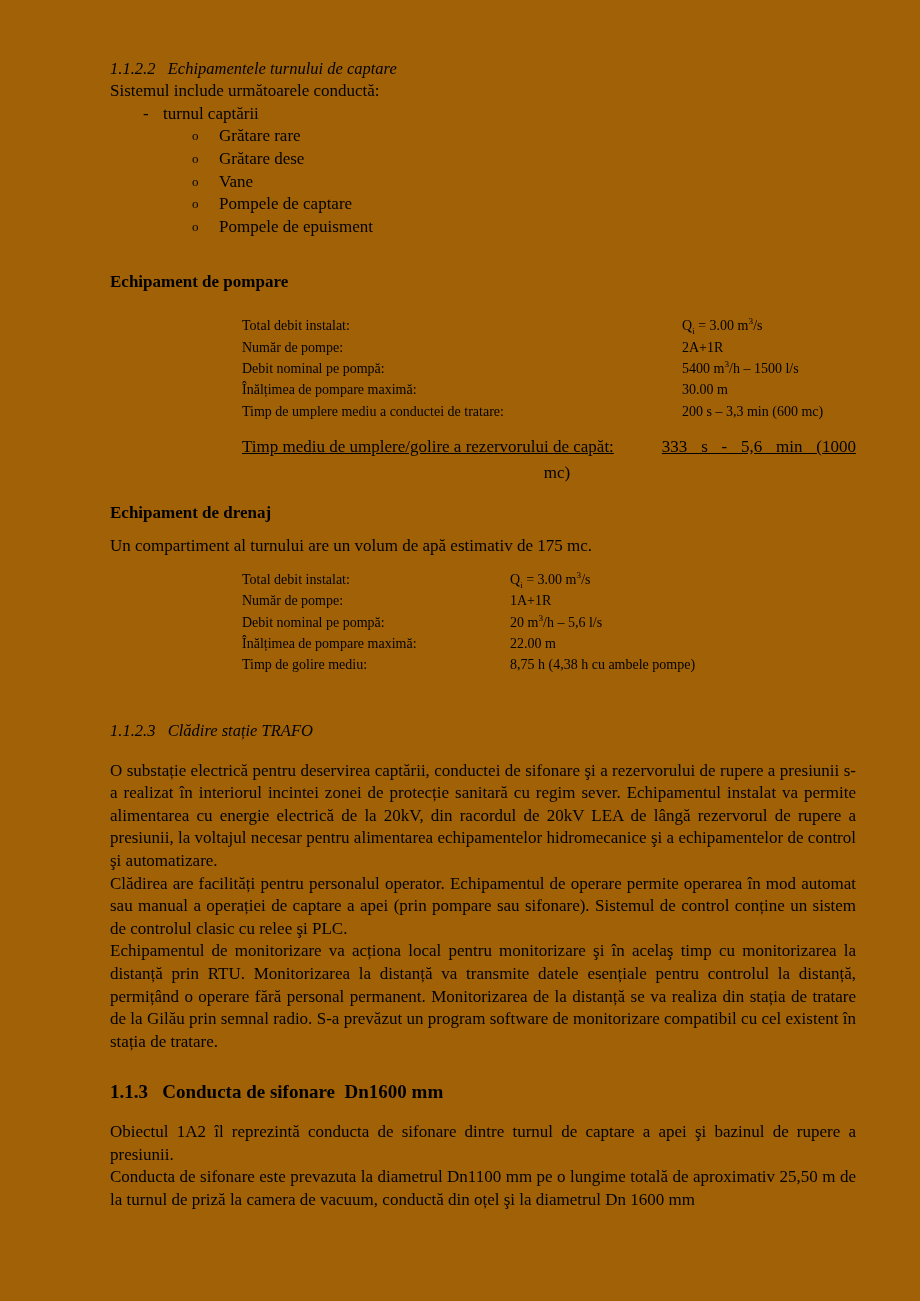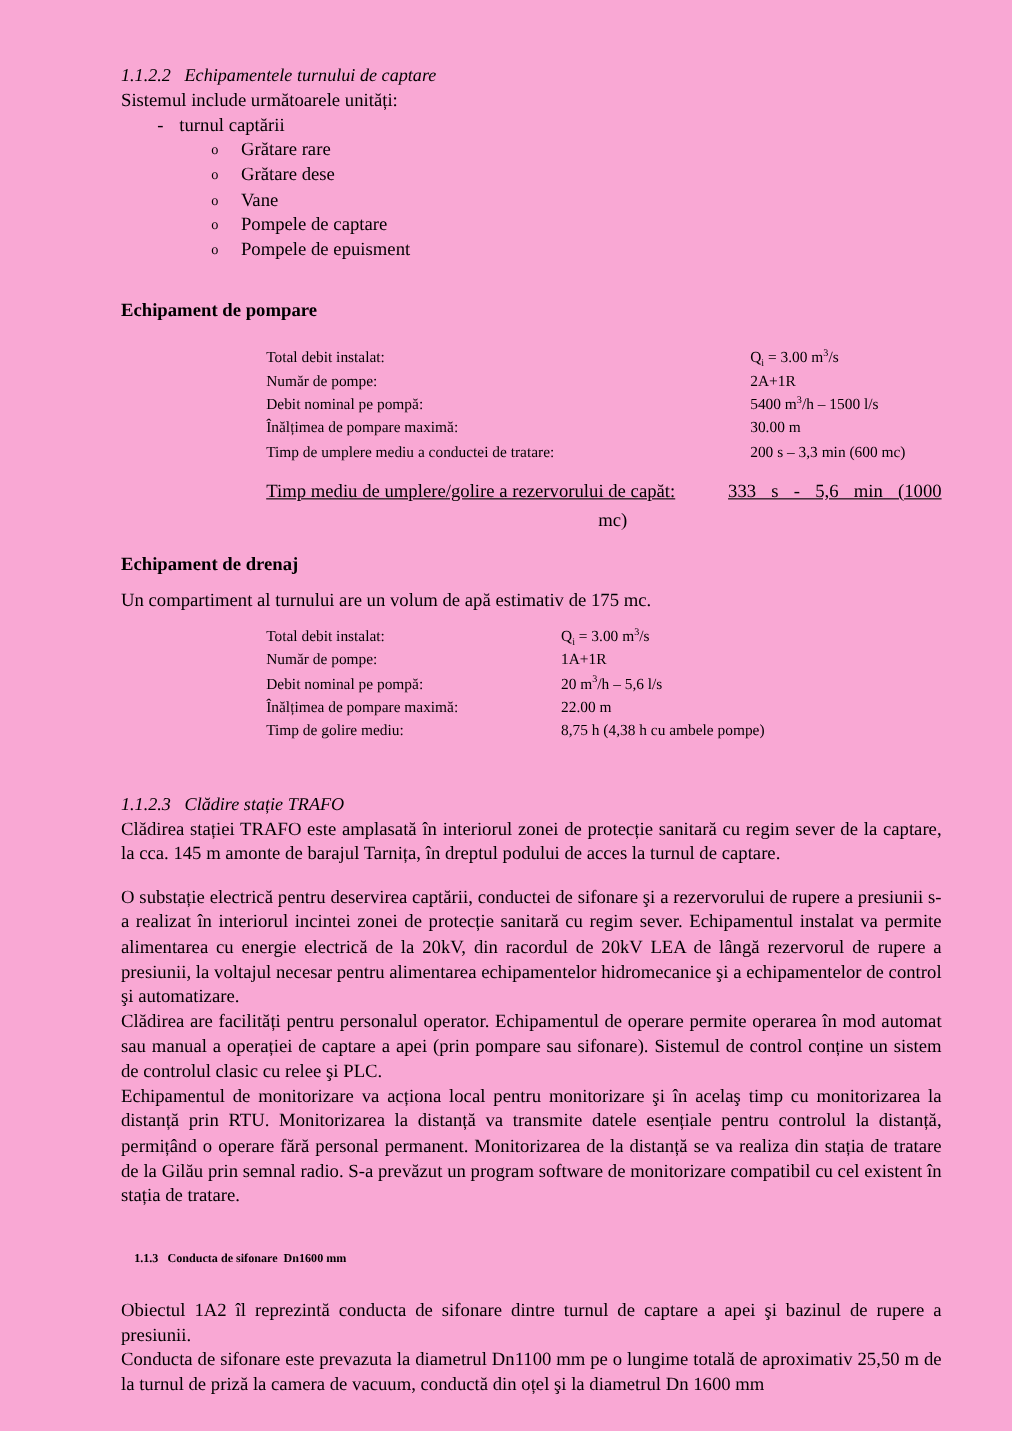--- a/index.html
+++ b/index.html
@@ -8,21 +8,21 @@
     background: #ffffff;
   }
   body {
     font-family: "Liberation Serif", "DejaVu Serif", serif;
     color: #000000;
   }
   .page {
     position: relative;
     width: 920px;
     height: 1301px;
-    background: #f9a8d4;
+    background: #a16207;
     overflow: hidden;
     box-sizing: border-box;
     padding: 0;
   }
   .content {
     position: absolute;
     left: 110px;
     top: 58px;
     width: 746px;
   }
@@ -37,23 +37,23 @@
   }
   .h-sub .num { font-style: italic; }
   .h-bold {
     font-weight: bold;
     font-size: 17px;
     line-height: 1.3;
     margin: 0;
   }
   .h-numbold {
     font-weight: bold;
-    font-size: 11px;
+    font-size: 19px;
     line-height: 1.3;
-    margin: 12px;
+    margin: 0;
     white-space: pre;
   }
 
   
   p.body {
     font-size: 17px;
     line-height: 1.33;
     margin: 0;
     text-align: justify;
     text-justify: inter-word;
@@ -146,21 +146,21 @@
   sub { font-size: 0.66em; vertical-align: sub; line-height: 0; }
 </style>
 </head>
 <body>
 
 <div class="page">
   <div class="content">
 
     <div class="h-sub"><span class="num">1.1.2.2</span>   <span>Echipamentele turnului de captare</span></div>
 
-    <p class="body nojust">Sistemul include următoarele unități:</p>
+    <p class="body nojust">Sistemul include următoarele conductă:</p>
 
     <div class="lvl1">
       <span class="dash">-</span>
       <span class="txt">turnul captării</span>
     </div>
 
     <div class="lvl2">
       <span class="circ">o</span>
       <span class="txt">Grătare rare</span>
     </div>
@@ -250,21 +250,20 @@
         <td class="label">Timp de golire mediu:</td>
         <td class="val">8,75 h (4,38 h cu ambele pompe)</td>
       </tr>
     </tbody>
       </table>
 
     <div class="spacer-xl"></div>
 
     <div class="h-sub"><span class="num">1.1.2.3</span>   <span>Clădire stație TRAFO</span></div>
 
-    <p class="body">Clădirea stației TRAFO este amplasată în interiorul zonei de protecție sanitară cu regim sever de la captare, la cca. 145 m amonte de barajul Tarnița, în dreptul podului de acces la turnul de captare.</p>
 
     <div class="spacer-md"></div>
 
     <p class="body">O substație electrică pentru deservirea captării, conductei de sifonare şi a rezervorului de rupere a presiunii s-a realizat în interiorul incintei zonei de protecție sanitară cu regim sever. Echipamentul instalat va permite alimentarea cu energie electrică de la 20kV, din racordul de 20kV LEA de lângă rezervorul de rupere a presiunii, la voltajul necesar pentru alimentarea echipamentelor hidromecanice şi a echipamentelor de control şi automatizare.</p>
     <p class="body">Clădirea are facilități pentru personalul operator. Echipamentul de operare permite operarea în mod automat sau manual a operației de captare a apei (prin pompare sau sifonare). Sistemul de control conține un sistem de controlul clasic cu relee şi PLC.</p>
     <p class="body">Echipamentul de monitorizare va acționa local pentru monitorizare şi în acelaş timp cu monitorizarea la distanță prin RTU. Monitorizarea la distanță va transmite datele esențiale pentru controlul la distanță, permițând o operare fără personal permanent. Monitorizarea de la distanță se va realiza din stația de tratare de la Gilău prin semnal radio. S-a prevăzut un program software de monitorizare compatibil cu cel existent în stația de tratare.</p>
 
     <div class="spacer-lg"></div>
 
     <div class="h-numbold"><span>1.1.3</span>   <span>Conducta de sifonare  Dn1600 mm</span></div>

